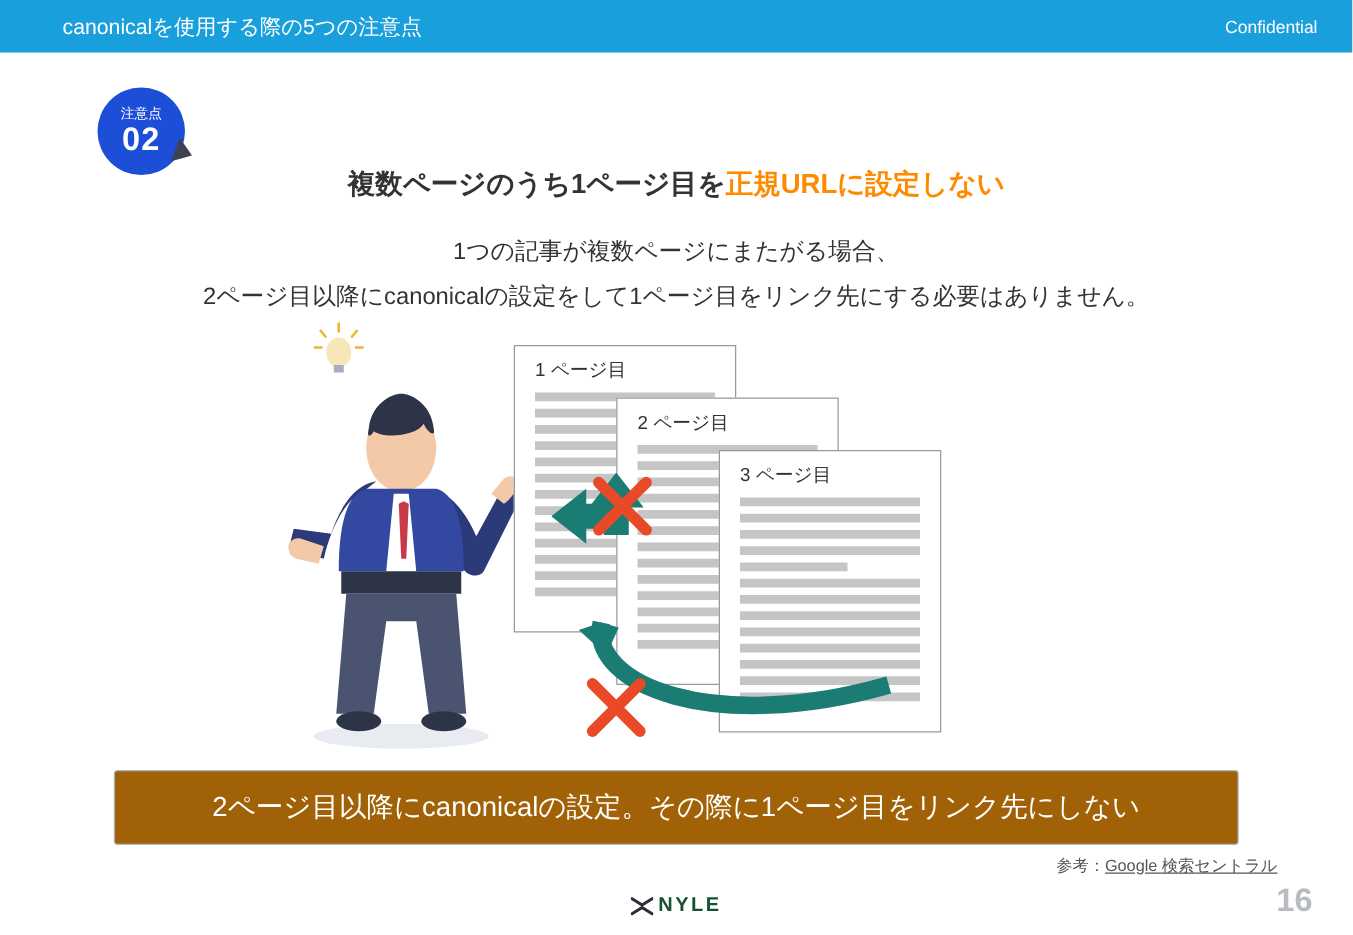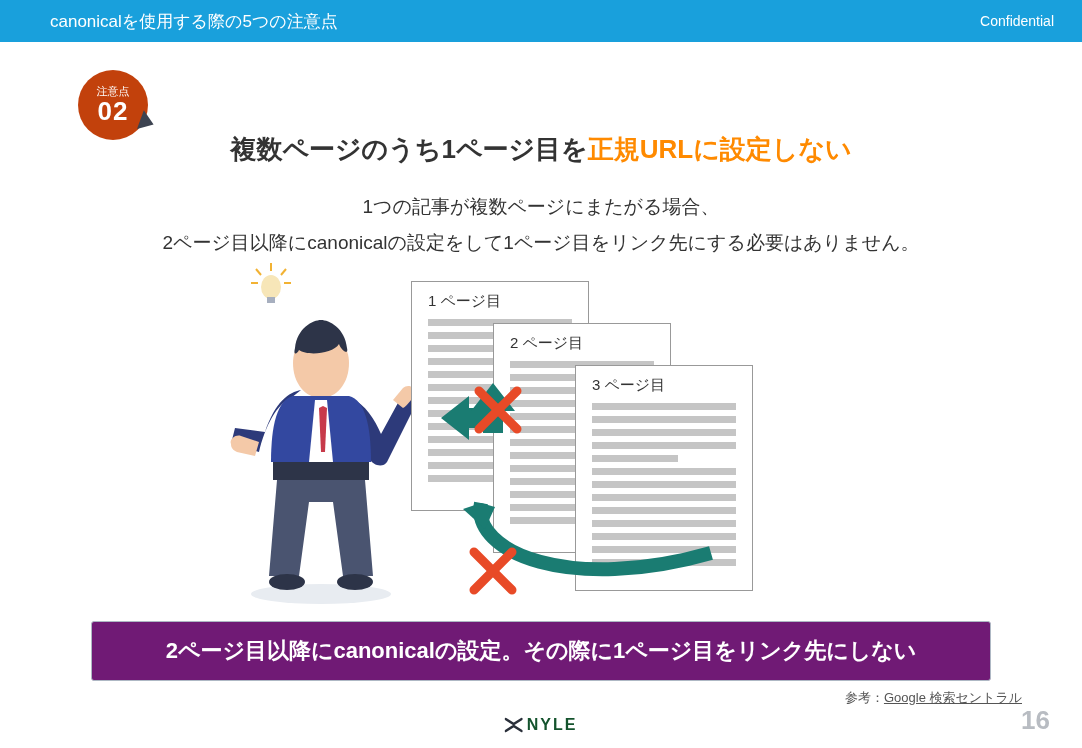--- a/index.html
+++ b/index.html
@@ -1,45 +1,45 @@
 <!DOCTYPE html>
 <html><head>
 <meta charset="utf-8">
 <style>
 *{margin:0;padding:0;box-sizing:border-box}
 body{font-family:"Meiryo","Hiragino Sans",sans-serif;width:1082px;height:748px;position:relative;background:#fff;overflow:hidden}
 .topbar{background:#19a0dc;color:#fff;height:42px;display:flex;align-items:center;justify-content:space-between;padding:0 28px 0 50px}
 .topbar-title{font-size:17px}
 .confidential{font-size:14px}
-.badge{position:absolute;left:78px;top:70px;width:70px;height:70px;background:#c2410c;border-radius:50%;color:#fff;display:flex;flex-direction:column;align-items:center;justify-content:center;line-height:1.1}
+.badge{position:absolute;left:78px;top:70px;width:70px;height:70px;background:#1d4ed8;border-radius:50%;color:#fff;display:flex;flex-direction:column;align-items:center;justify-content:center;line-height:1.1}
 .badge::after{content:"";position:absolute;right:-6px;bottom:8px;border-left:14px solid #3d4351;border-top:10px solid transparent;border-bottom:10px solid transparent;transform:rotate(20deg)}
 .badge-small{font-size:11px}
 .badge-num{font-size:26px;font-weight:bold;letter-spacing:1px}
-.main-title{text-align:center;margin-top:90px;font-size:26px;font-weight:bold;color:#333}
+.main-title{text-align:center;margin-top:90px;font-size:22px;font-weight:bold;color:#333}
 .main-title .accent{color:#ff8a00}
 .desc{text-align:center;margin-top:22px;font-size:19px;line-height:1.9;color:#333}
 .illust{position:relative;width:700px;height:340px;margin:12px auto 0}
 .person{position:absolute;left:30px;top:15px;width:200px;height:320px}
 .bulb{position:absolute;left:55px;top:-12px}
 .pages{position:absolute;left:220px;top:8px}
 .page{position:absolute;background:#fff;border:1px solid #999;width:178px;padding:10px 16px 16px}
 .page-label{font-size:15px;color:#333;margin-bottom:8px}
 .lines{display:flex;flex-direction:column;gap:6px}
 .lines span{height:7px;background:#c5c5c5;display:block}
 .lines span.short{width:60%}
 .p1{left:0;top:0;height:230px}
 .p2{left:82px;top:42px;height:230px}
 .p3{left:164px;top:84px;height:226px}
 .arrow1{position:absolute;left:250px;top:110px}
 .arrow2{position:absolute;left:260px;top:220px}
 .cross{position:absolute}
 .cross svg{display:block}
 .c1{left:282px;top:112px}
 .c2{left:277px;top:273px}
-.banner{background:#701a75;color:#fff;border:1.5px solid #aeb8c4;width:900px;margin:8px auto 0;text-align:center;font-size:22px;font-weight:bold;padding:14px 8px;border-radius:3px}
+.banner{background:#a16207;color:#fff;border:1.5px solid #aeb8c4;width:900px;margin:8px auto 0;text-align:center;font-size:22px;font-weight:normal;padding:14px 8px;border-radius:3px}
 .ref{text-align:right;margin:8px 60px 0 0;font-size:13px;color:#555}
 .ref a{color:#555}
 .footer-logo{position:absolute;bottom:14px;left:50%;transform:translateX(-50%);font-weight:bold;letter-spacing:2px;color:#14532d;font-size:16px;display:flex;align-items:center;gap:4px}
 .footer-logo svg{display:inline-block}
 .pagenum{position:absolute;bottom:12px;right:32px;font-size:26px;color:#b8bcc2;font-weight:bold}
 </style>
 </head>
 <body>
 
 <div class="topbar">

